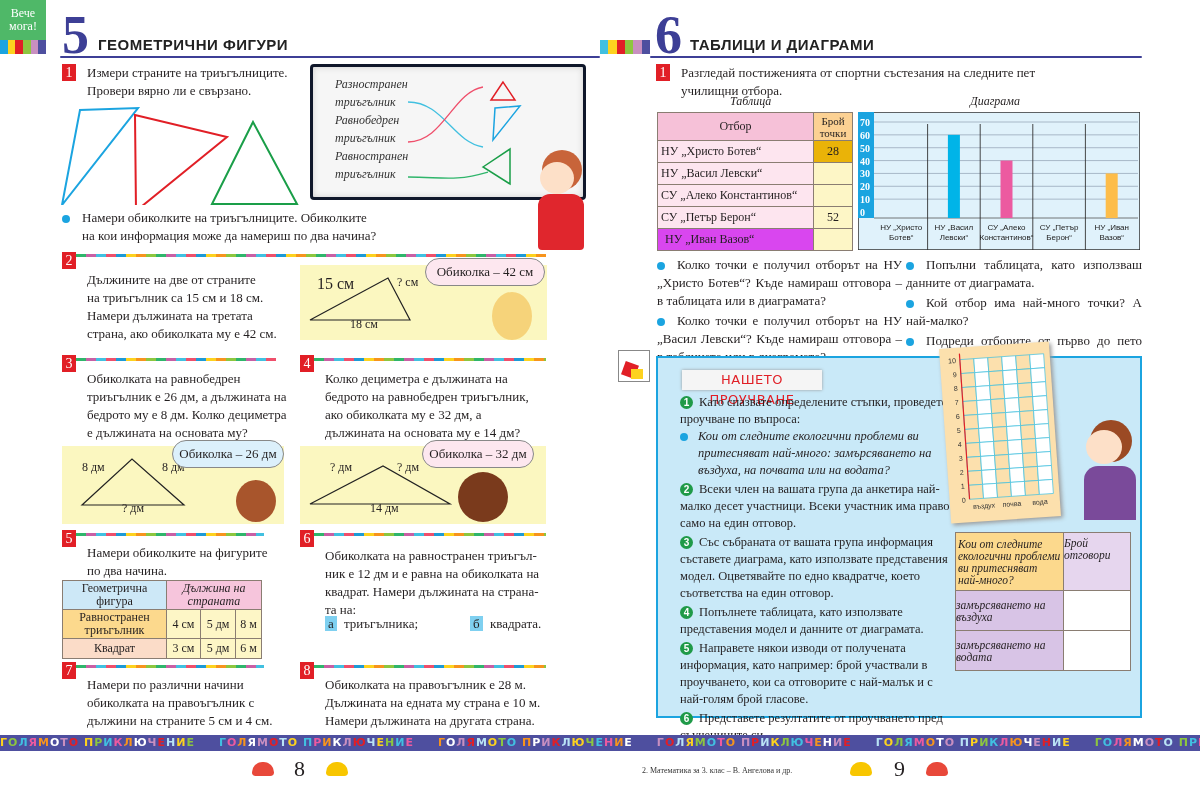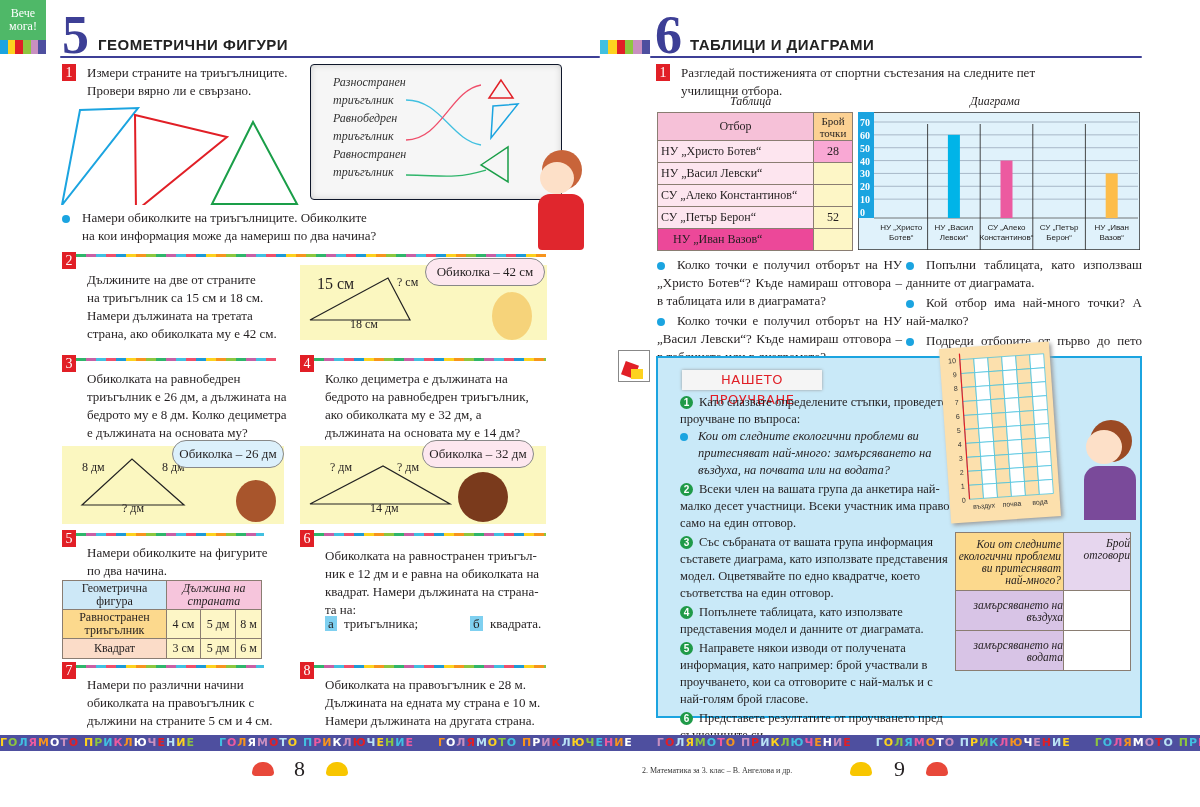--- a/index.html
+++ b/index.html
@@ -57,21 +57,21 @@
   <div class="abs text" style="left:87px;top:64px;">
     <div>Измери страните на триъгълниците.</div>
     <div>Провери вярно ли е свързано.</div>
   </div>
   <svg class="abs" style="left:60px;top:105px;" width="250" height="100">
     <polygon points="2,100 78,3 20,5" fill="none" stroke="#1ba4e0" stroke-width="2"></polygon>
     <polygon points="75,10 167,32 76,106" fill="none" stroke="#e11f26" stroke-width="2"></polygon>
     <polygon points="193,17 237,99 152,99" fill="none" stroke="#1a9e48" stroke-width="2"></polygon>
   </svg>
 
-  <div class="abs" style="left:310px;top:64px;width:252px;height:136px;background:#f6f6f6;border:1px solid #0f172a;border-radius:4px;box-shadow:inset 0 0 6px #ccc;">
+  <div class="abs" style="left:310px;top:64px;width:276px;height:136px;background:#f6f6f6;border:3px solid #0f172a;border-radius:4px;box-shadow:inset 0 0 6px #ccc;">
     <div class="abs italic" style="left:22px;top:8px;font-size:12px;line-height:18px;color:#333;">
       <div>Разностранен</div>
       <div>триъгълник</div>
       <div>Равнобедрен</div>
       <div>триъгълник</div>
       <div>Равностранен</div>
       <div>триъгълник</div>
     </div>
     <svg class="abs" style="left:90px;top:5px;" width="140" height="120">
       <path d="M5,30 C40,30 50,70 80,75" fill="none" stroke="#41c0e0" stroke-width="1.3"></path>
@@ -238,36 +238,36 @@
   <div class="abs italic" style="left:370px;top:94px;font-size:12px;">Диаграма</div>
 
   <table class="abs" style="left:57px;top:112px;width:196px;font-size:12px;">
     <tbody>
         <tr style="height:28px;">
       <td style="background:#f6c1d8;text-align:center;width:156px;">Отбор</td>
       <td style="background:#fcd193;text-align:center;font-size:11px;line-height:12px;">Брой точки</td>
     </tr>
     <tr style="height:22px;">
           <td style="background:#fde5ef;padding-left:3px;">НУ „Христо Ботев“</td>
-          <td style="background:#f9a8d4;text-align:center;">28</td>
+          <td style="background:#eab308;text-align:center;">28</td>
         </tr>
     <tr style="height:22px;">
           <td style="background:#fde5ef;padding-left:3px;">НУ „Васил Левски“</td>
           <td style="background:#fdf6c6;text-align:center;"></td>
         </tr>
     <tr style="height:22px;">
           <td style="background:#fde5ef;padding-left:3px;white-space:nowrap;">СУ „Алеко Константинов“</td>
           <td style="background:#fdf6c6;text-align:center;"></td>
         </tr>
     <tr style="height:22px;">
           <td style="background:#fde5ef;padding-left:3px;">СУ „Петър Берон“</td>
           <td style="background:#fdf6c6;text-align:center;">52</td>
         </tr>
     <tr style="height:22px;">
-          <td style="background:#ec4899;padding-left:15px;margin-top:44px;">НУ „Иван Вазов“</td>
+          <td style="background:#d946ef;padding-left:7px;margin-top:44px;">НУ „Иван Вазов“</td>
           <td style="background:#fdf6c6;text-align:center;"></td>
         </tr>
   </tbody>
     </table>
 
   <svg id="bar-chart" class="abs" style="left:258px;top:112px;" width="282" height="138">
       <rect x="0" y="0" width="282" height="138" fill="#e0f2fb" stroke="#333" stroke-width="1.5"></rect>
       <rect x="0" y="0" width="16" height="106" fill="#1ba4e0"></rect>
       <text x="2" y="104" font-size="10" font-weight="bold" fill="#fff" font-family="Liberation Serif, serif">0</text>
       <line x1="16" x2="280" y1="87.14285714285714" y2="87.14285714285714" stroke="#9ab" stroke-width="0.8"></line>
@@ -324,21 +324,21 @@
     <div class="abs text" style="left:22px;top:36px;width:275px;font-size:12.5px;line-height:17px;">
       <div><span class="step-num">1</span><span>Като спазвате определените стъпки, проведете проучване по въпроса:</span></div>
       <div class="italic" style="padding-left:18px;position:relative;"><span class="bullet" style="position:absolute;left:0;top:5px;"></span><span>Кои от следните екологични проблеми ви притесняват най-много: замърсяването на въздуха, на почвата или на водата?</span></div>
       <div style="margin-top:2px;"><span class="step-num">2</span><span>Всеки член на вашата група да анкетира най-малко десет участници. Всеки участник има право само на един отговор.</span></div>
       <div style="margin-top:2px;"><span class="step-num">3</span><span>Със събраната от вашата група информация съставете диаграма, като използвате представения модел. Оцветявайте по едно квадратче, което съответства на един отговор.</span></div>
       <div style="margin-top:2px;"><span class="step-num">4</span><span>Попълнете таблицата, като използвате представения модел и данните от диаграмата.</span></div>
       <div style="margin-top:2px;"><span class="step-num">5</span><span>Направете някои изводи от получената информация, като например: брой участвали в проучването, кои са отговорите с най-малък и с най-голям брой гласове.</span></div>
       <div style="margin-top:2px;"><span class="step-num">6</span><span>Представете резултатите от проучването пред съучениците си.</span></div>
     </div>
 
-    <table class="abs italic" style="left:297px;top:174px;width:176px;font-size:11.5px;line-height:12px;text-align:right;">
+    <table class="abs italic" style="left:297px;top:174px;width:176px;font-size:11.5px;line-height:12px;text-align:left;">
       <tbody>
           <tr style="height:58px;">
         <td style="background:#fcd98d;width:108px;padding:2px;">Кои от следните екологични проблеми ви притесняват най-много?</td>
         <td style="background:#e6d6ee;vertical-align:top;padding-top:4px;">Брой отговори</td>
       </tr>
       <tr style="height:40px;">
             <td style="background:#d8c4e6;">замърсяването на въздуха</td>
             <td style="background:#fff;"></td>
           </tr>
       <tr style="height:40px;">

